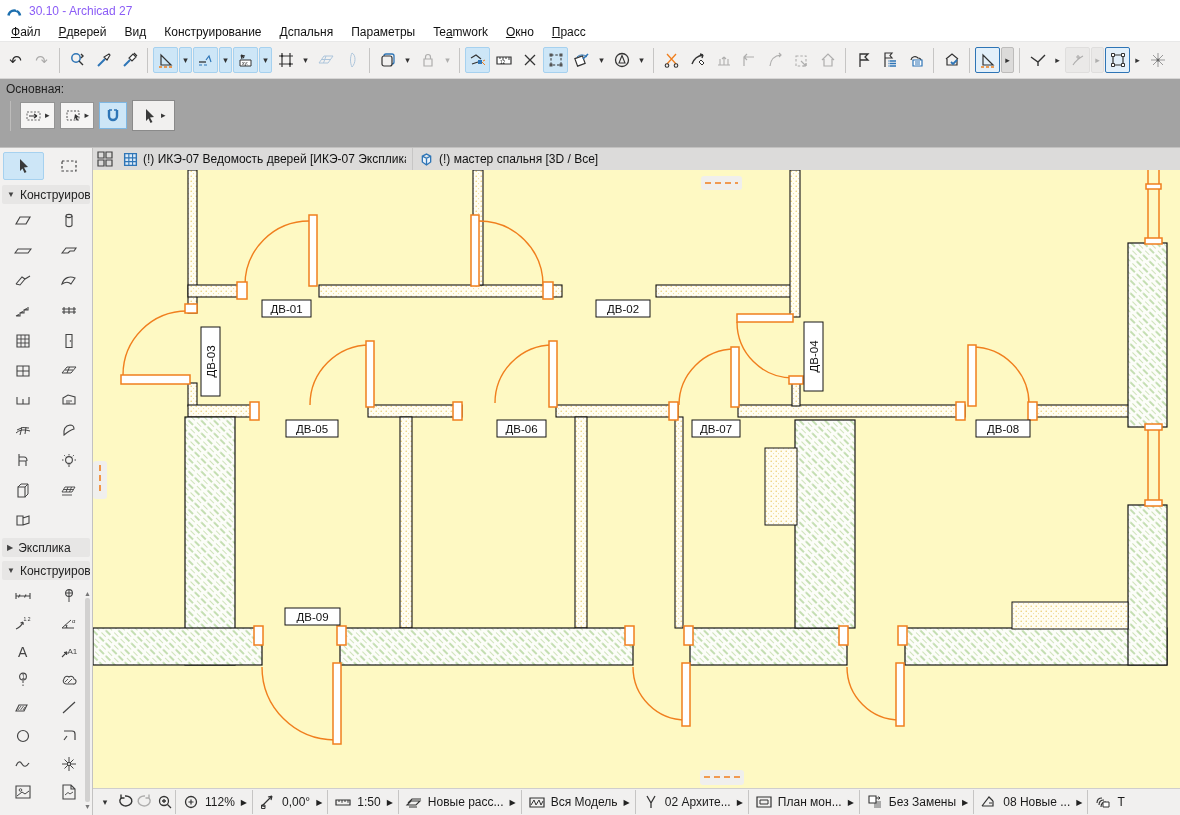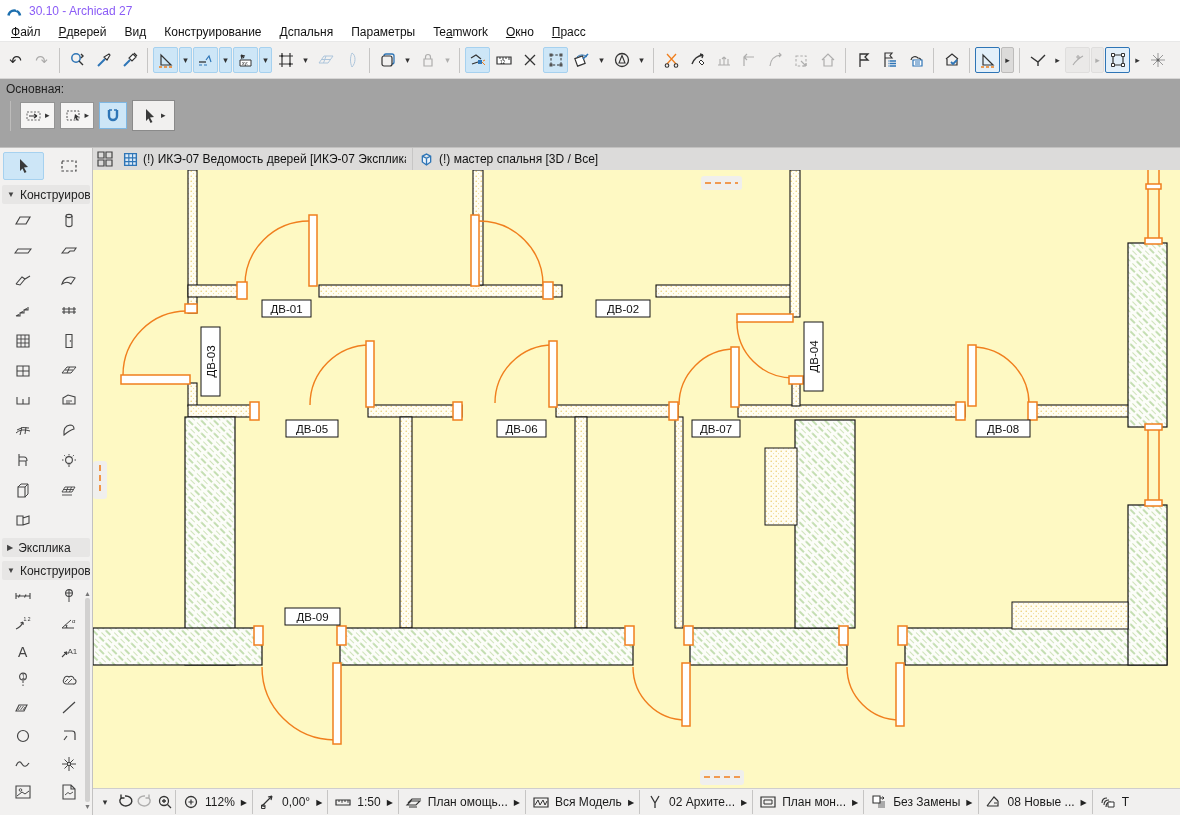--- a/index.html
+++ b/index.html
@@ -910,21 +910,21 @@
           <span class="val">1:50</span>
           <span class="fly">▶</span>
         </div>
         <div class="ssep"></div>
         <div class="st">
           <div class="sic">
               <svg class="ic" viewBox="0 0 18 18">
                 <path d="M2 12 L6 8 H15 L11 12 Z M3 10 L7 6 H16 M4 14 H12" stroke="#333" stroke-width="1.1" fill="none"></path>
               </svg>
             </div>
-          <span class="val">План омощь...</span>
+          <span class="val">Новые расс...</span>
           <span class="fly">▶</span>
         </div>
         <div class="ssep"></div>
         <div class="st">
           <div class="sic">
               <svg class="ic" viewBox="0 0 18 18">
                 <rect x="2" y="5" width="14" height="9" stroke="#333" stroke-width="1.2" fill="none"></rect>
                 <path d="M3 12 l3-5 2 5 3-5 2 5 2-4" stroke="#333" stroke-width="1" fill="none"></path>
               </svg>
             </div>

